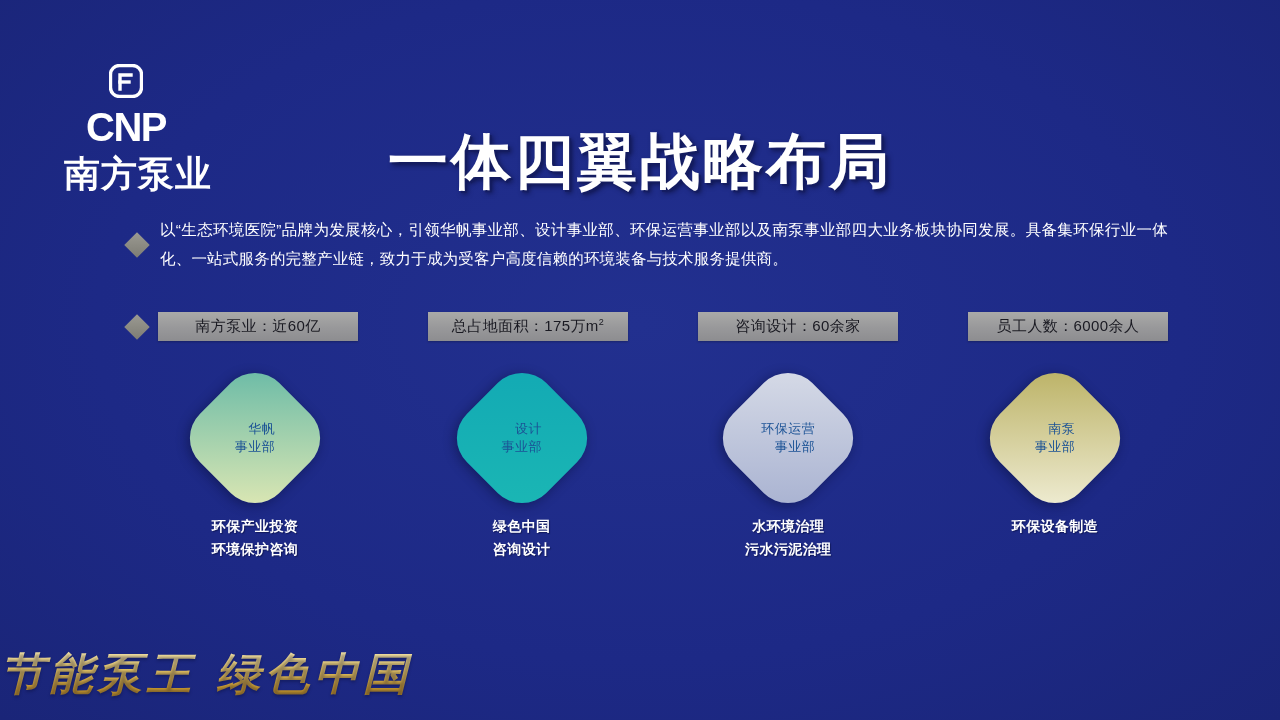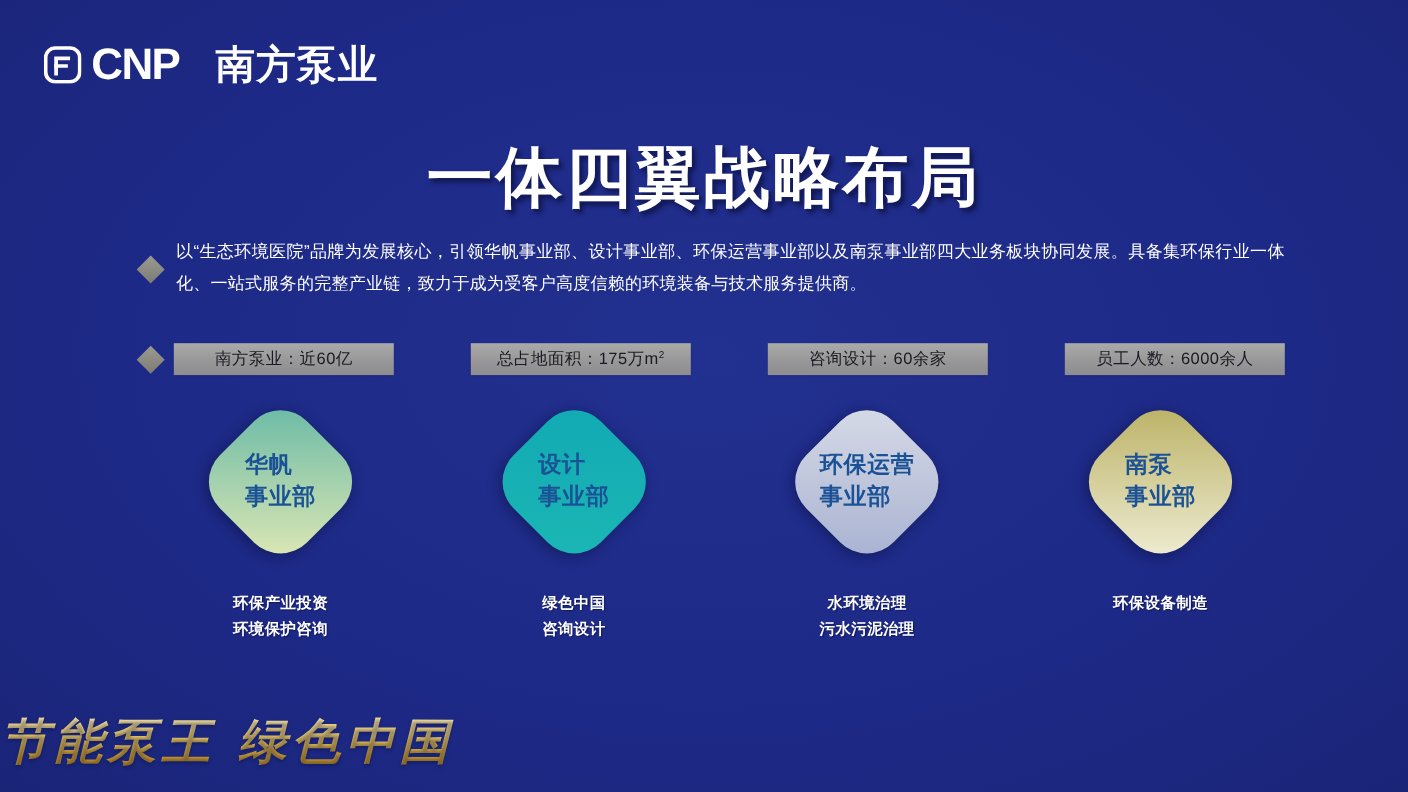--- a/index.html
+++ b/index.html
@@ -20,25 +20,26 @@
     position: absolute;
     inset: 0;
     background: radial-gradient(ellipse at 50% 45%, #22308f 0%, #1d2986 60%, #1a2578 100%);
     overflow: hidden;
   }
 
   
   .logo {
     position: absolute;
     left: 40px;
-    top: 36px;
+    top: 64px;
     display: flex;
     align-items: center;
     gap: 9px;
     height: 46px;
+    flex-direction: column;
   }
   .logo-mark {
     width: 34px;
     height: 34px;
     position: relative;
     flex: 0 0 auto;
   }
   .logo-mark svg { display: block; }
   .logo-cnp {
     font-size: 40px;
@@ -163,29 +164,28 @@
     top: 50%;
     margin-left: -56px;
     margin-top: -56px;
     border-radius: 34px;
     transform: rotate(45deg);
     box-shadow: 0 3px 12px rgba(6,10,45,0.45);
   }
   .squircle-label {
     position: relative;
     z-index: 2;
-    text-align: left;
-    font-size: 21px;
-    font-weight: 700;
+    text-align: right;
+    font-size: 13px;
+    font-weight: 400;
     line-height: 1.35;
     letter-spacing: 0.5px;
     color: #1b5295;
   }
   .pillar-caption {
-    margin-top: 22px;
     text-align: center;
     color: #ffffff;
     font-size: 14px;
     font-weight: 700;
     line-height: 1.65;
     letter-spacing: 0.4px;
     text-shadow: 1px 1px 1px rgba(10,15,60,0.6);
   }
 
   

